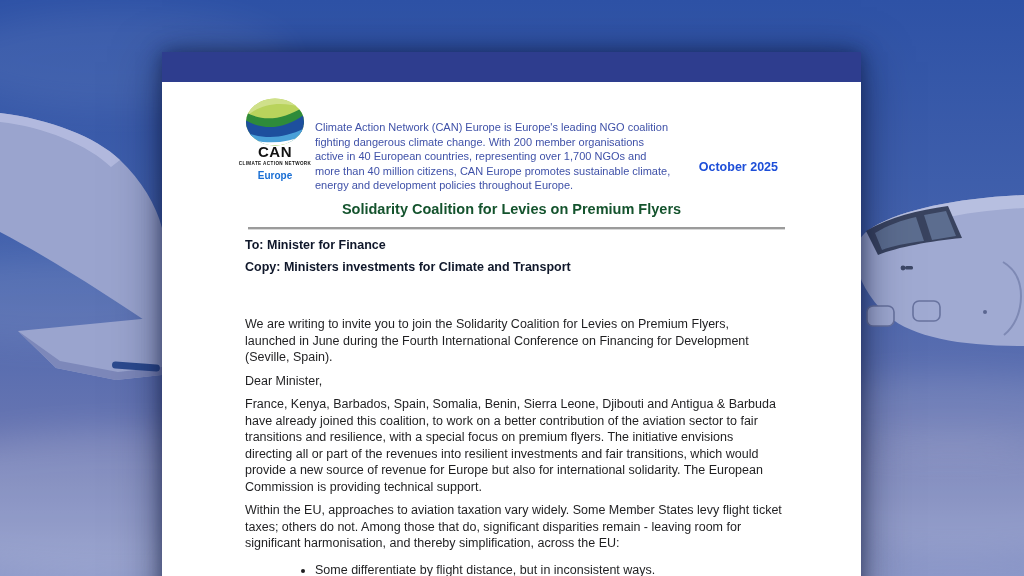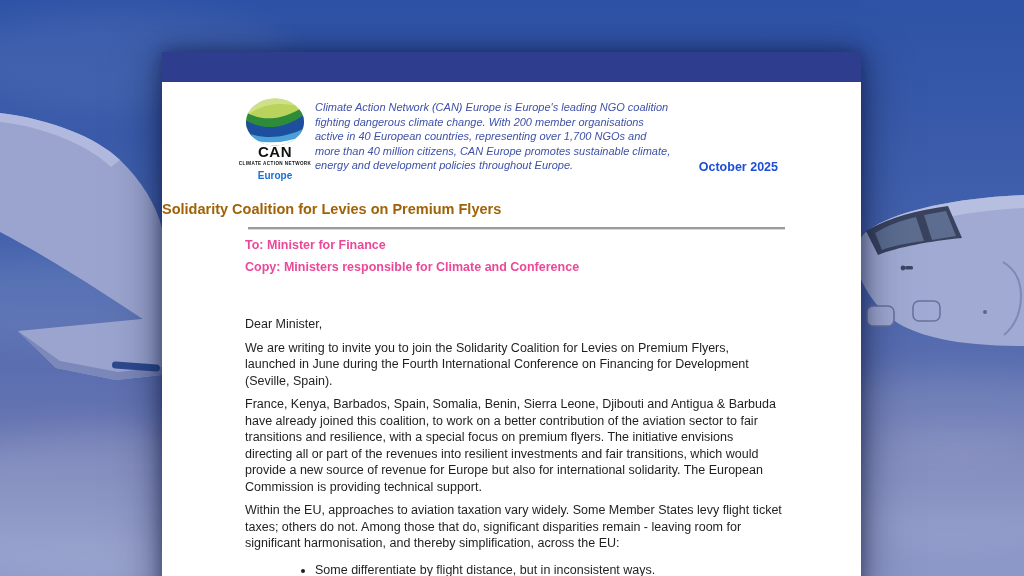--- a/index.html
+++ b/index.html
@@ -17,36 +17,36 @@
   }
   .topbar{position:absolute;left:0;top:0;width:100%;height:30px;background:#2e3d8e;}
   
   .logo{position:absolute;left:76px;top:46px;width:74px;text-align:center;}
   .logo svg{display:block;margin:0 auto;}
   .logo-acronym{font-weight:900;font-size:15px;letter-spacing:.5px;color:#111;line-height:16px;margin-top:-2px;}
   .logo-org{font-size:4.6px;font-weight:700;color:#111;letter-spacing:.4px;white-space:nowrap;margin-top:1px;}
   .logo-region{font-size:10px;font-weight:700;color:#1a6fd4;margin-top:4px;}
   
   .about{
-    position:absolute;left:153px;top:48px;width:356px;
-    font-size:11px;font-style:italic;color:#3f51a8;line-height:14.6px;
+    position:absolute;left:153px;top:68px;width:356px;
+    font-size:11px;color:#3f51a8;line-height:14.6px;
   }
   .date{
     position:absolute;right:83px;top:108px;
     font-size:12.5px;font-weight:700;color:#1d4ed8;
   }
   .title{
-    position:absolute;left:0;top:149px;width:100%;
-    font-size:14.5px;font-weight:700;color:#a16207;
+    position:absolute;left:0;top:149px;width:100%;text-align:center;
+    font-size:14.5px;font-weight:700;color:#14532d;
   }
   .divider{
     position:absolute;left:86px;top:175px;width:537px;height:2px;
     background:#9b9b9b;border-bottom:1px solid #d8d8d8;
   }
-  .addr{position:absolute;left:83px;font-size:12.5px;font-weight:700;color:#ec4899;}
+  .addr{position:absolute;left:83px;font-size:12.5px;font-weight:700;color:#0f172a;}
   .addr.to{top:186px;}
   .addr.copy{top:208px;}
   
   .body{
     position:absolute;left:83px;top:264px;width:537px;
     font-size:12.5px;color:#1f1f21;line-height:16.5px;
   }
   .body p{margin:0 0 7px 0;}
   .body ul{margin:10px 0 0 0;padding:0 0 0 70px;}
   .body li{margin:0 0 2px 0;}
@@ -134,25 +134,25 @@
   </div>
 
   <div class="about">Climate Action Network (CAN) Europe is Europe's leading NGO coalition fighting dangerous climate change. With 200 member organisations active in 40 European countries, representing over 1,700 NGOs and more than 40 million citizens, CAN Europe promotes sustainable climate, energy and development policies throughout Europe.</div>
 
   <div class="date">October 2025</div>
 
   <div class="title">Solidarity Coalition for Levies on Premium Flyers</div>
   <div class="divider"></div>
 
   <div class="addr to">To: Minister for Finance</div>
-  <div class="addr copy">Copy: Ministers responsible for Climate and Conference</div>
+  <div class="addr copy">Copy: Ministers investments for Climate and Transport</div>
 
   <div class="body">
+    <p>We are writing to invite you to join the Solidarity Coalition for Levies on Premium Flyers, launched in June during the Fourth International Conference on Financing for Development (Seville, Spain).</p>
     <p>Dear Minister,</p>
-    <p>We are writing to invite you to join the Solidarity Coalition for Levies on Premium Flyers, launched in June during the Fourth International Conference on Financing for Development (Seville, Spain).</p>
     <p>France, Kenya, Barbados, Spain, Somalia, Benin, Sierra Leone, Djibouti and Antigua &amp; Barbuda have already joined this coalition, to work on a better contribution of the aviation sector to fair transitions and resilience, with a special focus on premium flyers. The initiative envisions directing all or part of the revenues into resilient investments and fair transitions, which would provide a new source of revenue for Europe but also for international solidarity. The European Commission is providing technical support.</p>
     <p>Within the EU, approaches to aviation taxation vary widely. Some Member States levy flight ticket taxes; others do not. Among those that do, significant disparities remain - leaving room for significant harmonisation, and thereby simplification, across the EU:</p>
     <ul>
       <li>Some differentiate by flight distance, but in inconsistent ways.</li>
 
     </ul>
   </div>
 </div>
 
 </body></html>

